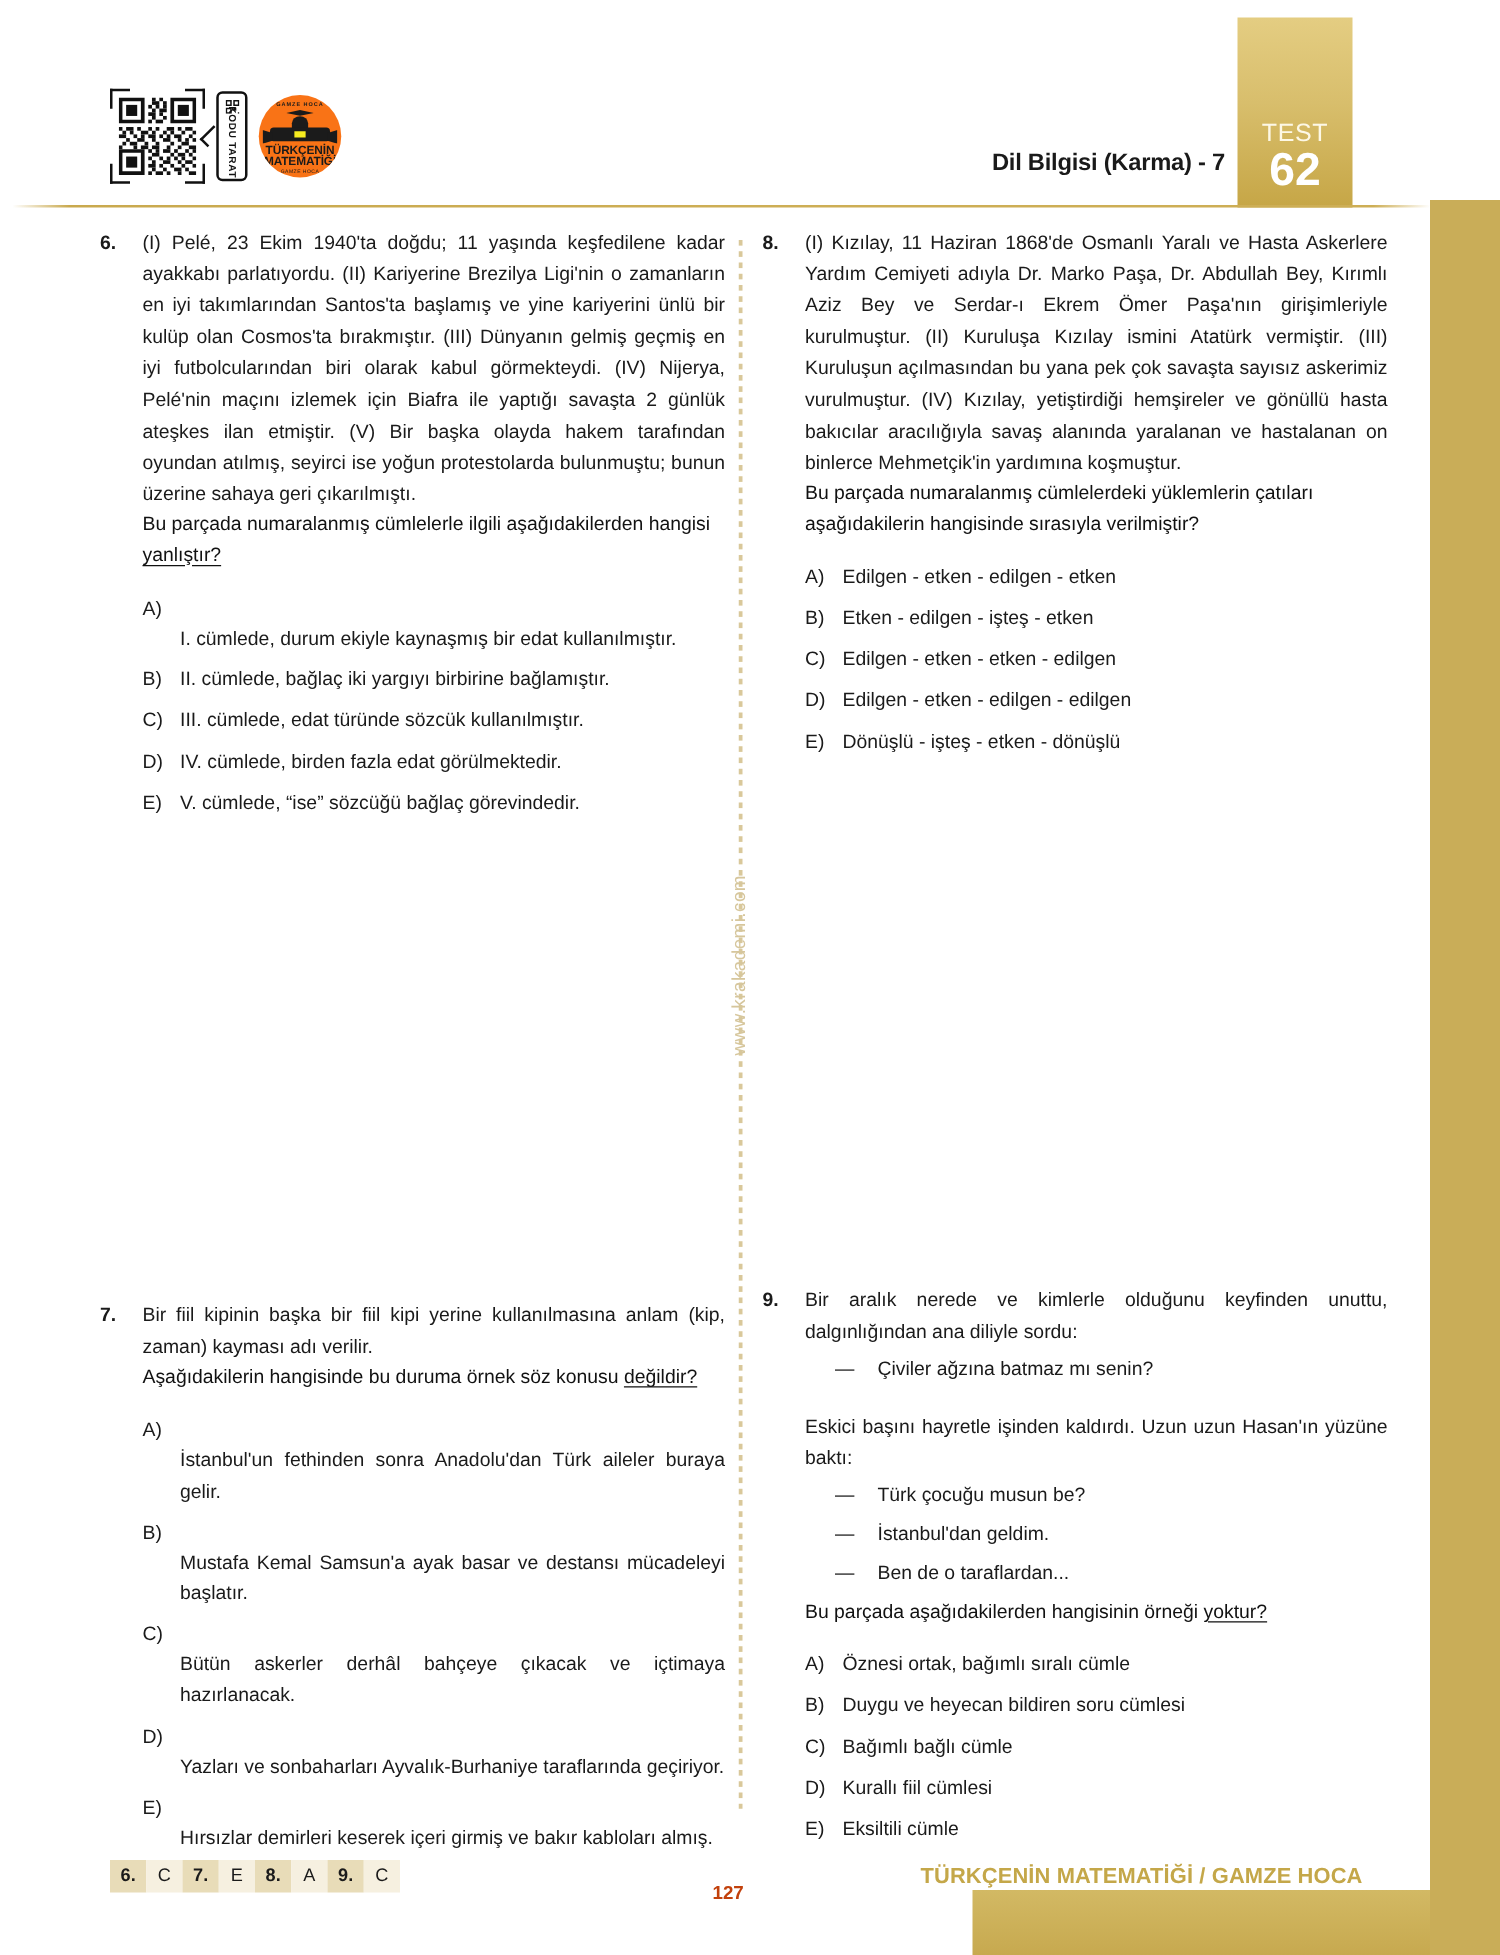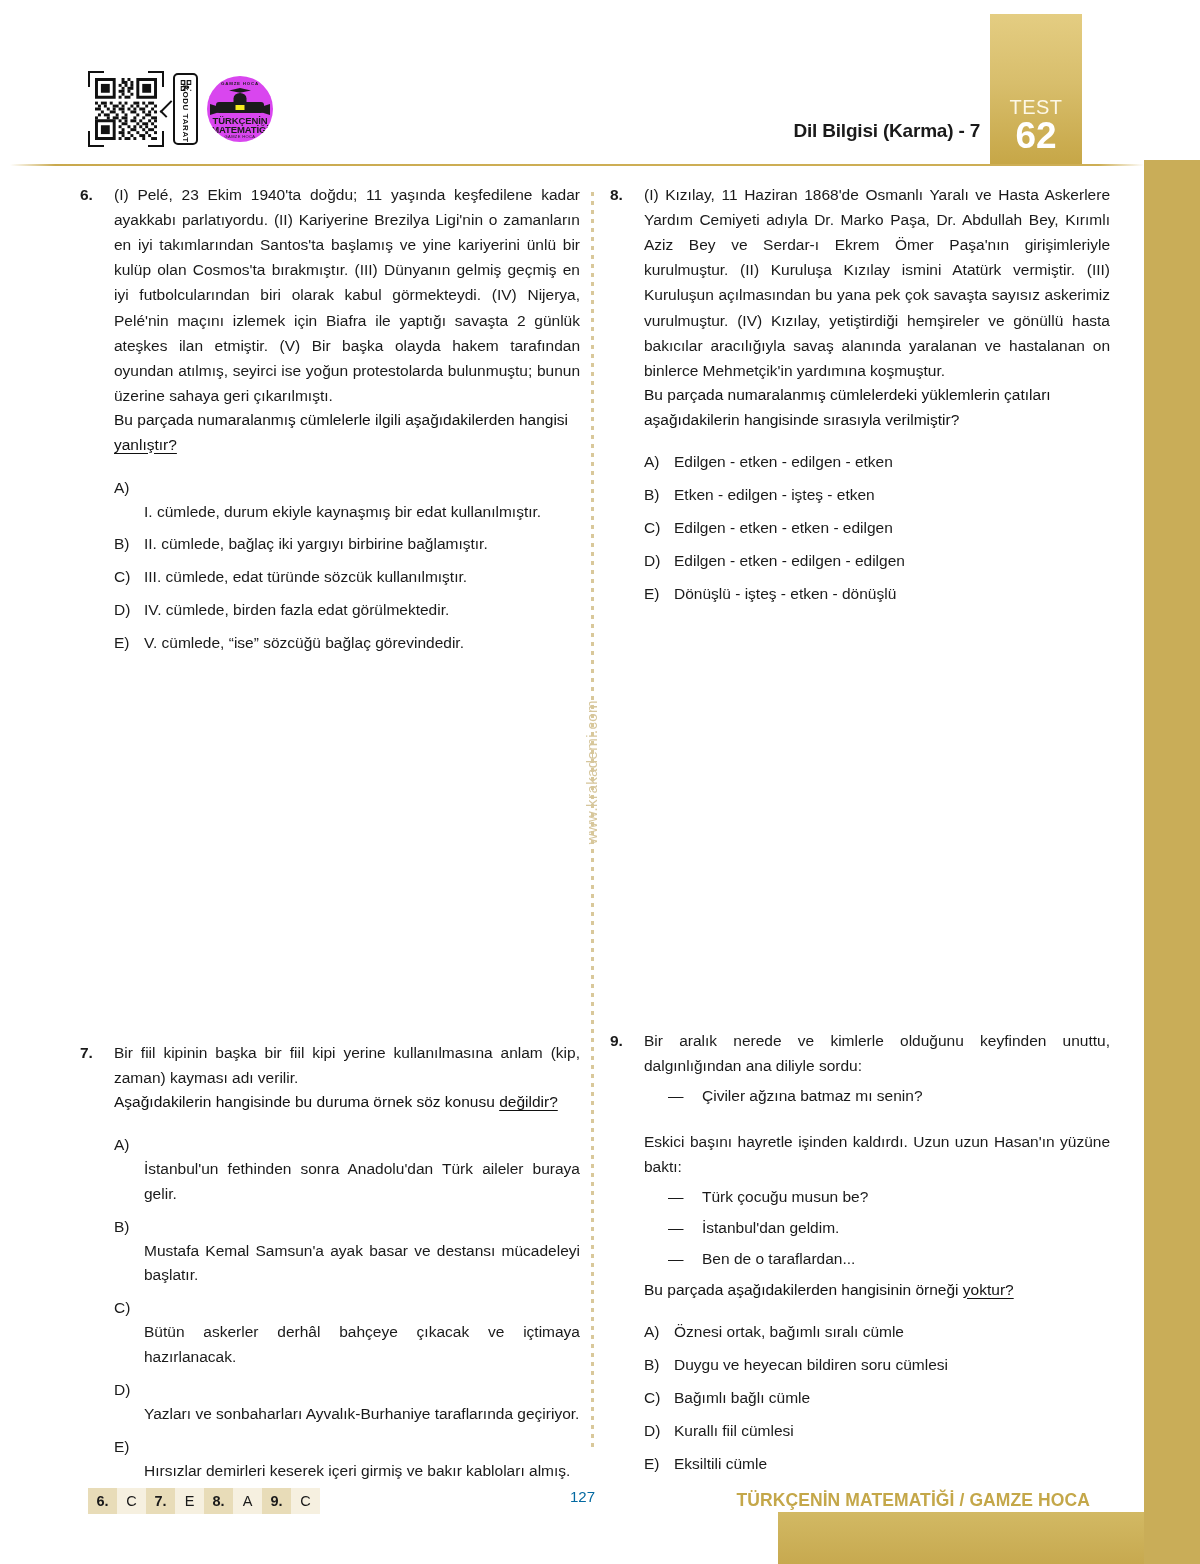--- a/index.html
+++ b/index.html
@@ -179,21 +179,21 @@
     height: 16px;
     border-left: 2px solid #111;
     border-bottom: 2px solid #111;
     transform: translateY(-50%) rotate(45deg);
   }
 
   .logo-circle {
     width: 66px;
     height: 66px;
     border-radius: 50%;
-    background: #d946ef;
+    background: #f97316;
     position: relative;
     display: flex;
     flex-direction: column;
     align-items: center;
     justify-content: center;
     overflow: hidden;
   }
   .logo-arc {
     position: absolute;
     top: 5px;
@@ -407,24 +407,24 @@
   .ak-q {
     background: #e8dcb8;
     font-weight: bold;
   }
   .ak-a {
     background: #f6f0e0;
   }
   .page-num {
     position: absolute;
     left: 560px;
-    top: 0;
+    top: 18px;
     font-size: 15px;
-    font-weight: normal;
-    color: #0369a1;
+    font-weight: bold;
+    color: #c2410c;
   }
   .brand-footer {
     position: absolute;
     right: 54px;
     top: 2px;
     font-size: 17.5px;
     font-weight: bold;
     color: #c4a749;
     letter-spacing: 0.1px;
     white-space: nowrap;

